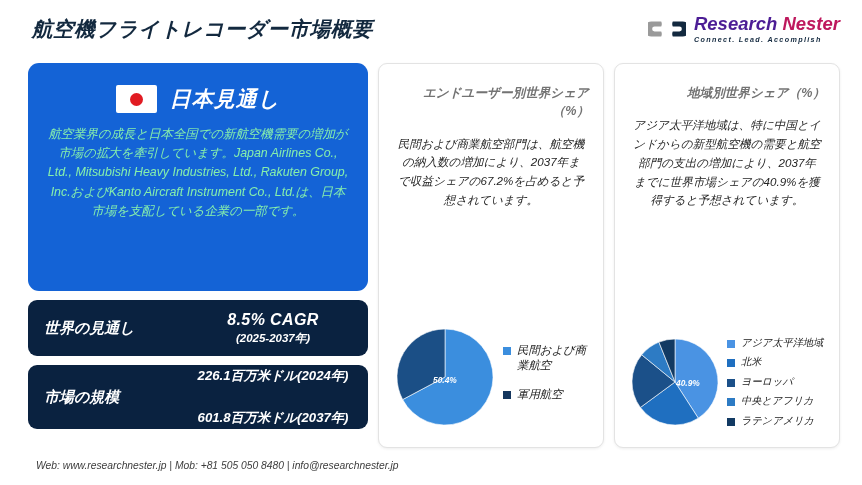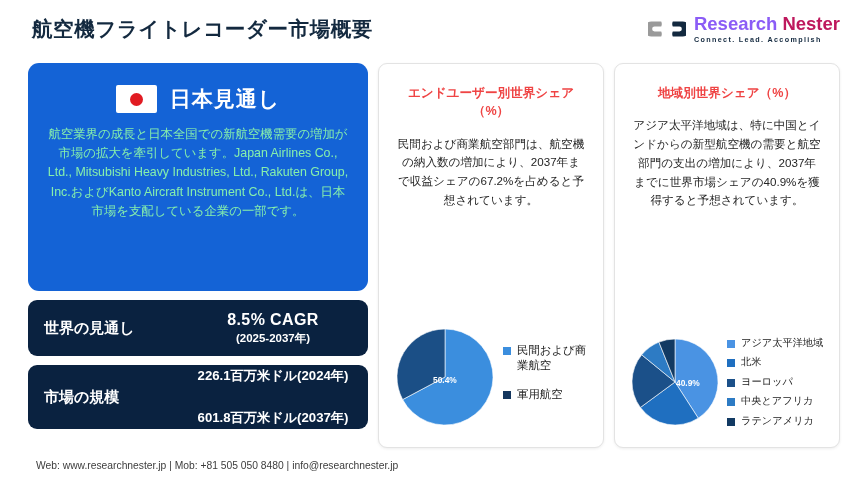--- a/index.html
+++ b/index.html
@@ -2,37 +2,37 @@
 <html><head>
 <meta charset="utf-8">
 <style>
   * { box-sizing: border-box; margin: 0; padding: 0; }
   html, body {
     width: 862px; height: 485px;
     background: #ffffff;
     font-family: "Liberation Sans", "DejaVu Sans", sans-serif;
     overflow: hidden;
   }
-  .page { position: relative; width: 862px; height: 485px; background: #fff; }
+  .page { position: relative; width: 862px; height: 485px; background: #fff; font-style: italic; }
 
   
   .header {
     position: absolute; left: 0; top: 0; width: 862px; height: 58px;
     display: flex; align-items: center; justify-content: space-between;
     padding: 0 22px 0 32px;
   }
   .page-title {
     font-size: 20.5px; font-weight: bold; color: #13293f;
     letter-spacing: 0.6px; white-space: nowrap;
   }
   .logo { display: flex; align-items: center; gap: 8px; }
   .logo-mark { width: 38px; height: 26px; flex: 0 0 auto; }
   .logo-text { display: flex; flex-direction: column; line-height: 1; }
   .logo-line1 { font-size: 18.5px; font-weight: bold; white-space: nowrap; }
-  .logo-research { color: #8b5cf6; }
+  .logo-research { color: #4c1d95; }
   .logo-nester { color: #be185d; }
   .logo-line2 {
     font-size: 7.2px; font-weight: bold; color: #13293f;
     letter-spacing: 1.35px; margin-top: 3px; white-space: nowrap;
   }
 
   
   .cols {
     position: absolute; left: 0; top: 58px; width: 862px; height: 390px;
     display: flex; gap: 10px; padding: 5px 22px 0 28px;
@@ -70,22 +70,22 @@
   .stat-a { height: 56px; }
   .stat-b { height: 64px; }
   .stat-label { font-size: 15px; font-weight: bold; flex: 0 0 auto; width: 150px; }
   .stat-vals { flex: 1 1 auto; text-align: center; line-height: 1.35; }
   .stat-main { font-size: 16px; font-weight: bold; letter-spacing: 0.4px; }
   .stat-sub { font-size: 11.5px; font-weight: bold; }
   .stat-line { font-size: 13.2px; font-weight: bold; }
 
   
   .card-title {
-    font-size: 12.6px; font-weight: bold; color: #ef4444;
-    text-align: center; line-height: 1.45; margin: 6px 0 0 0;
+    font-size: 12.6px; font-weight: bold; color: #737373;
+    text-align: right; line-height: 1.45; margin: 6px 0 0 0;
   }
   .card-desc {
     font-size: 11.6px; color: #252525; text-align: center;
     line-height: 1.62; margin-top: 14px; padding: 0 4px;
   }
   .chart-area {
     margin-top: auto; display: flex; align-items: center; gap: 6px;
     padding-bottom: 6px;
   }
   .pie-wrap { flex: 0 0 auto; position: relative; }

